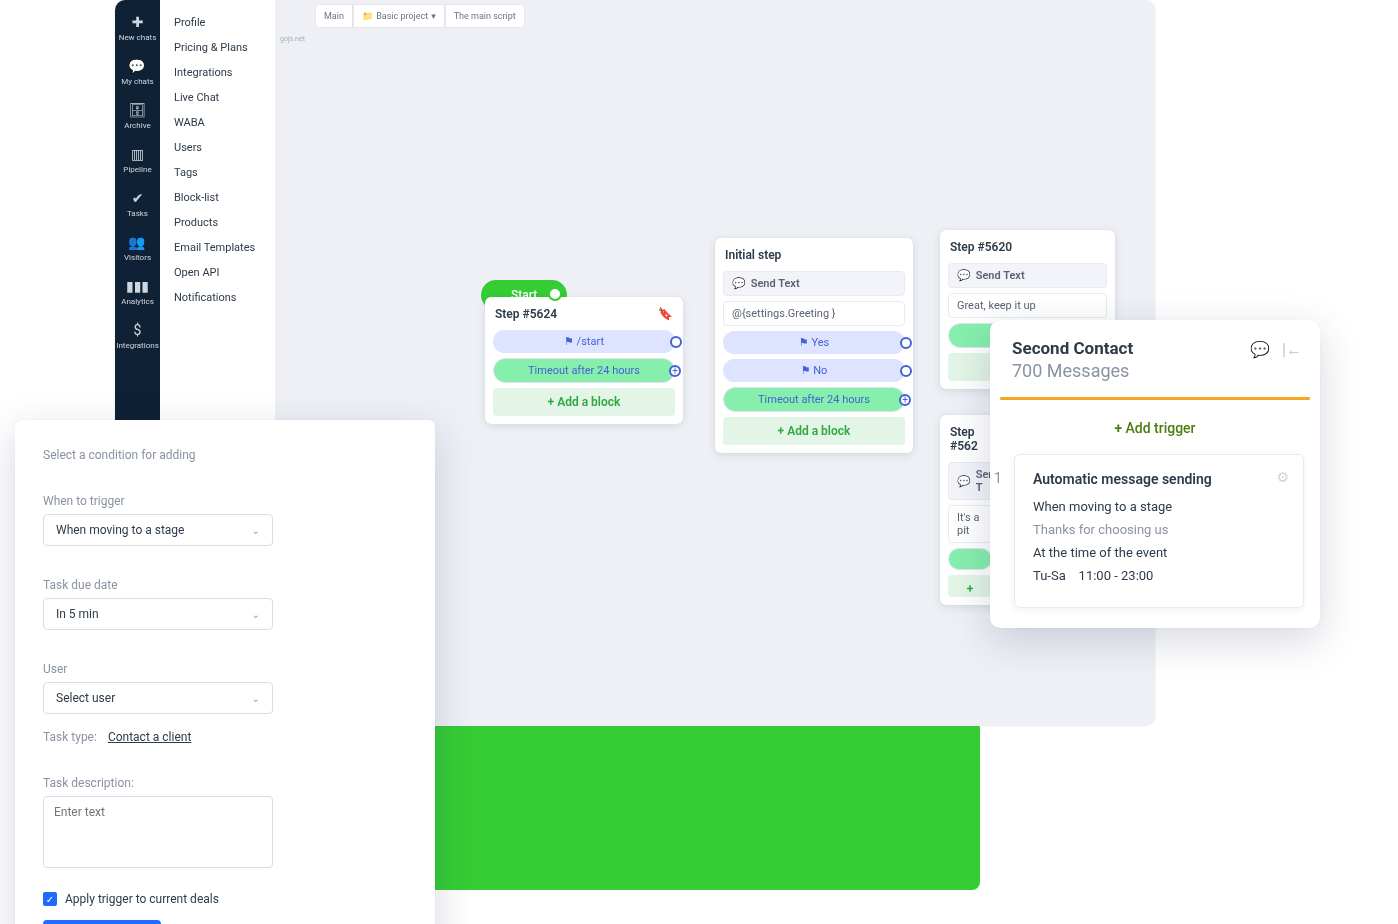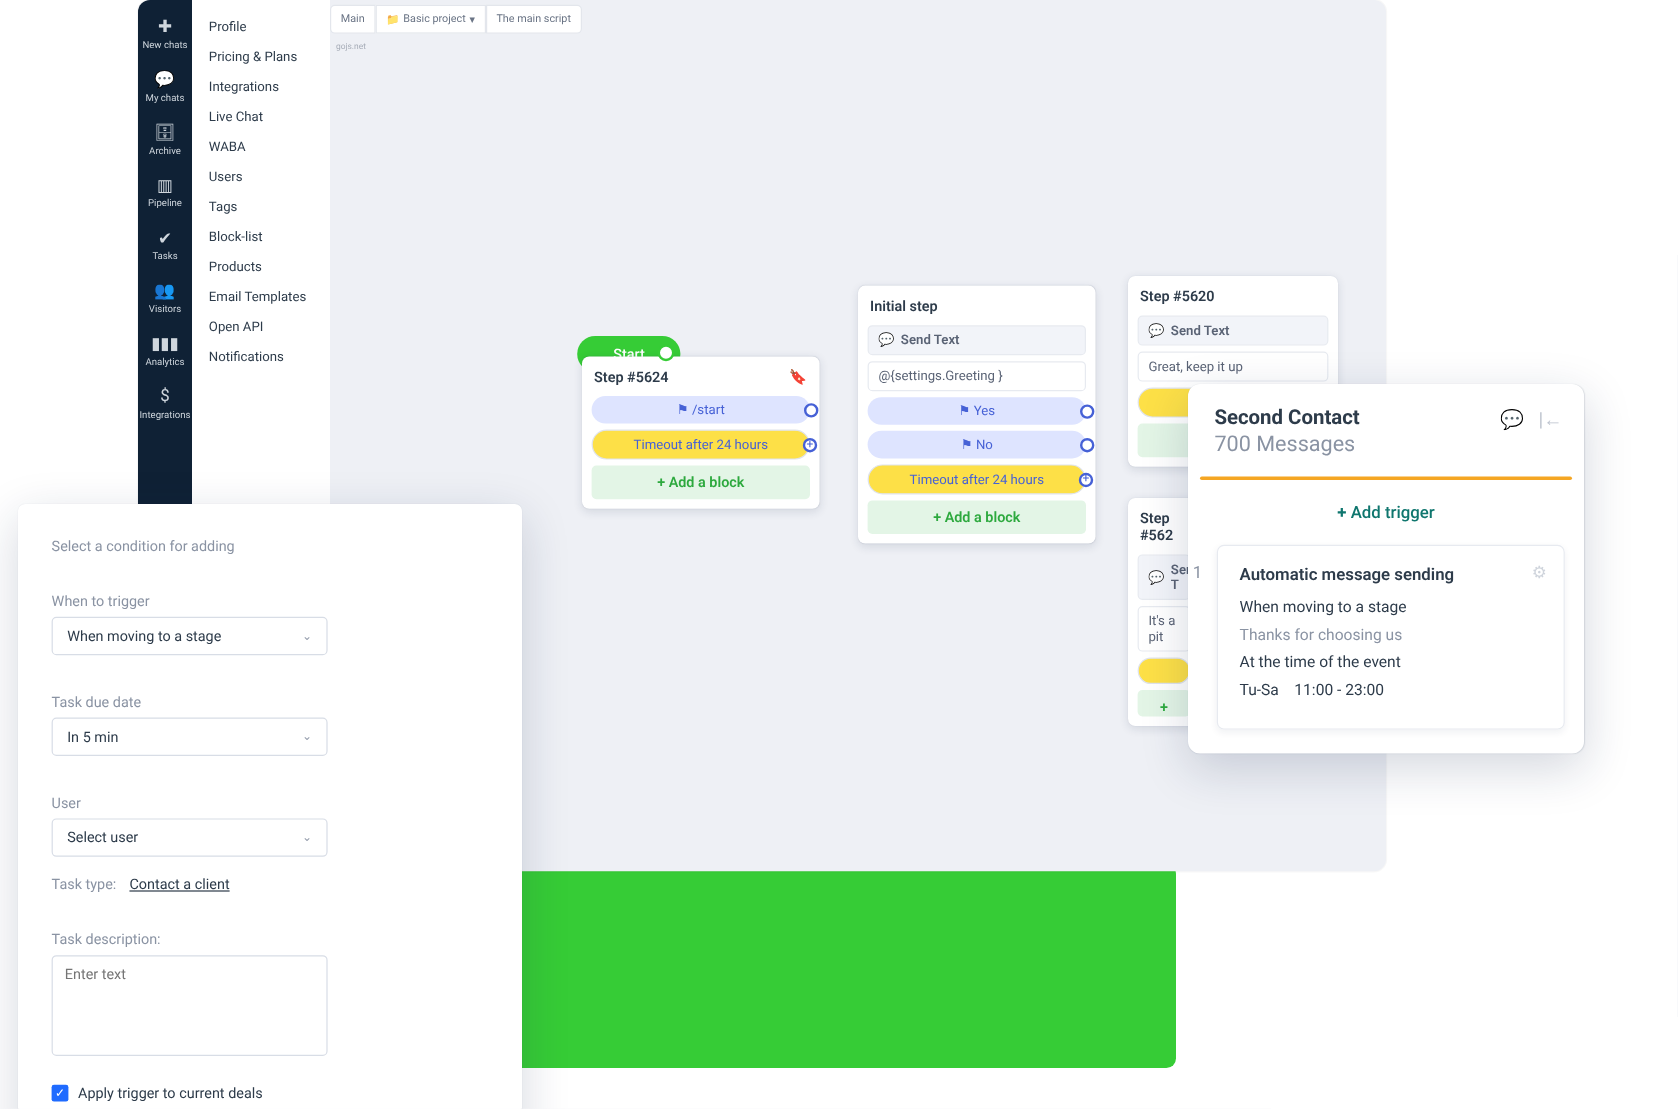--- a/index.html
+++ b/index.html
@@ -85,21 +85,21 @@
     gap: 0;
   }
   .breadcrumb {
     border: 1px solid #e3e6ec;
     background: #fff;
     padding: 3px 8px;
     font-size: 9px;
     color: #6a7485;
     display: flex; align-items: center; gap: 3px;
   }
-  .breadcrumb:first-child { border-radius: 4px 0 0 4px; }
+  .breadcrumb:first-child { border-radius: 4px 0 0 4px; margin-left: 40px; }
   .breadcrumb:last-child { border-radius: 0 4px 4px 0; }
   .small-gray {
     position: absolute;
     left: 165px;
     top: 35px;
     font-size: 7px;
     color: #a7adb8;
   }
   .start-btn {
     position: absolute;
@@ -162,21 +162,21 @@
     padding: 5px 8px;
     font-size: 11px;
     text-align: center;
     position: relative;
   }
   .pill-purple {
     background: #dee4ff;
     color: #4661d6;
   }
   .pill-white {
-    background: #fde047;
+    background: #86efac;
     border: 1px solid #dfe3ec;
     color: #4661d6;
   }
   .pill-knob {
     position: absolute;
     right: -7px;
     top: 50%;
     transform: translateY(-50%);
     width: 12px; height: 12px;
     border-radius: 50%;
@@ -265,21 +265,21 @@
     color: #8a93a3;
     margin-bottom: 14px;
   }
   .task-type-row a {
     color: #2d3b4a;
     text-decoration: underline;
     margin-left: 8px;
   }
   .textarea {
     width: 230px;
-    height: 84px;
+    height: 72px;
     border: 1px solid #d8dde6;
     border-radius: 4px;
     padding: 8px 10px;
     font-size: 12px;
     color: #8a93a3;
     resize: none;
     font-family: inherit;
   }
   .checkbox-row {
     display: flex;
@@ -344,21 +344,21 @@
     font-size: 16px;
   }
   .orange-bar {
     height: 3px;
     background: #f5a623;
     margin: 6px 10px 10px 10px;
     border-radius: 2px;
   }
   .add-trigger {
     text-align: center;
-    color: #0f766e;
+    color: #4d7c0f;
     font-size: 14px;
     padding: 10px 0;
     cursor: pointer;
     font-weight: 500;
   }
   .add-trigger::before {
     content: "+ ";
     font-weight: 700;
   }
   .trigger-card {

